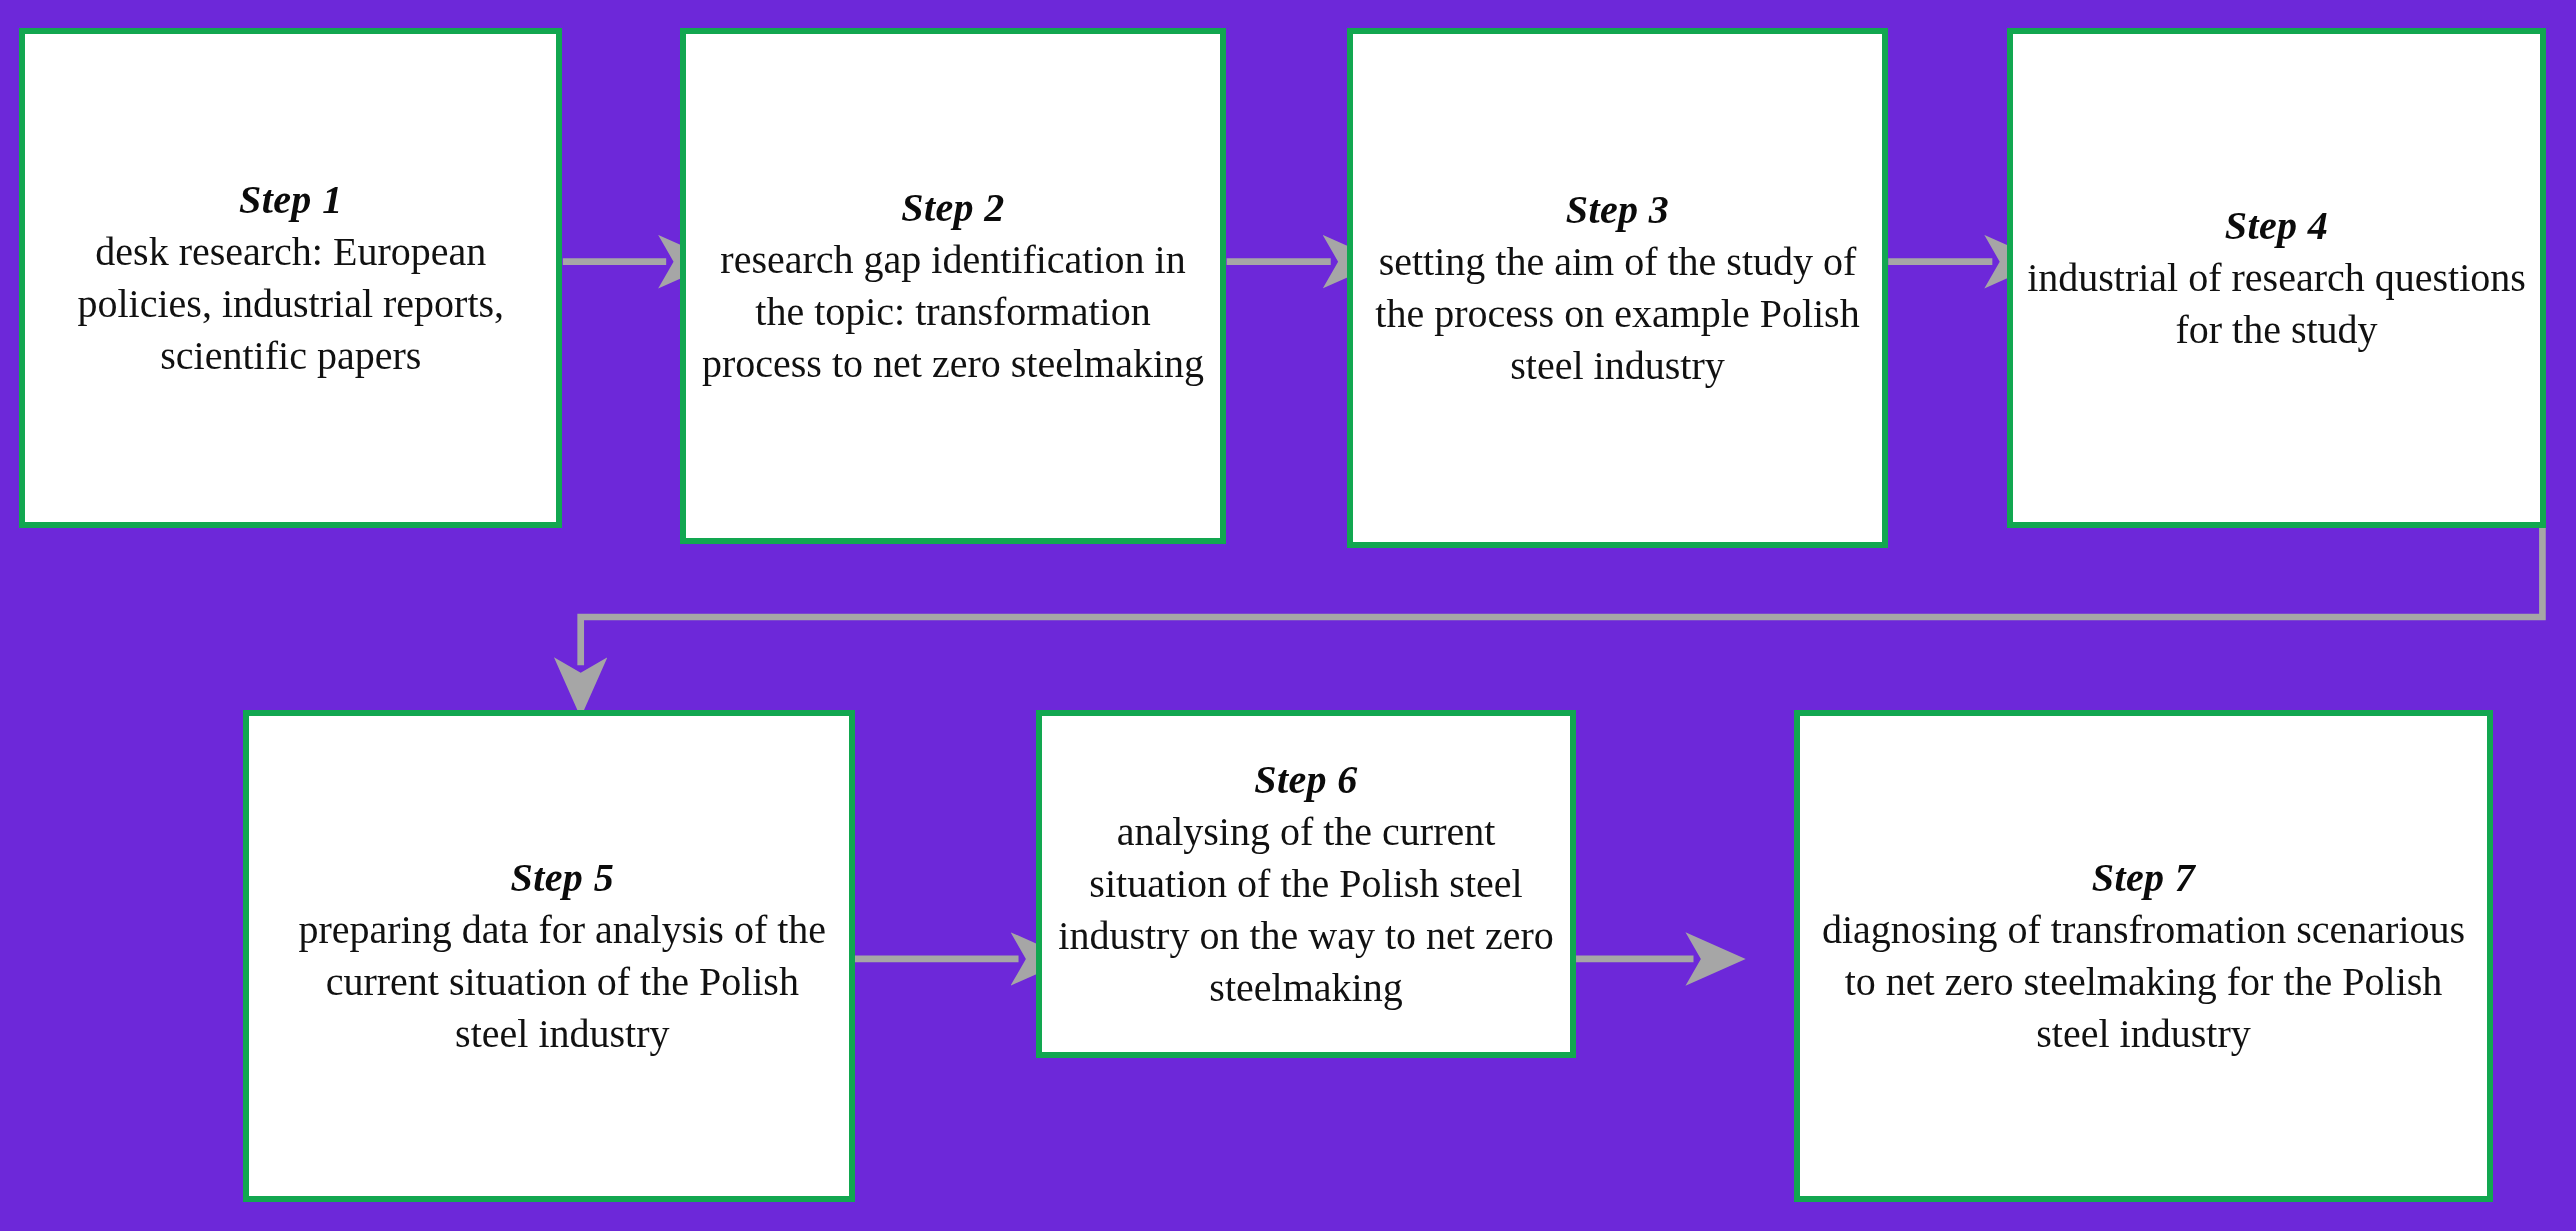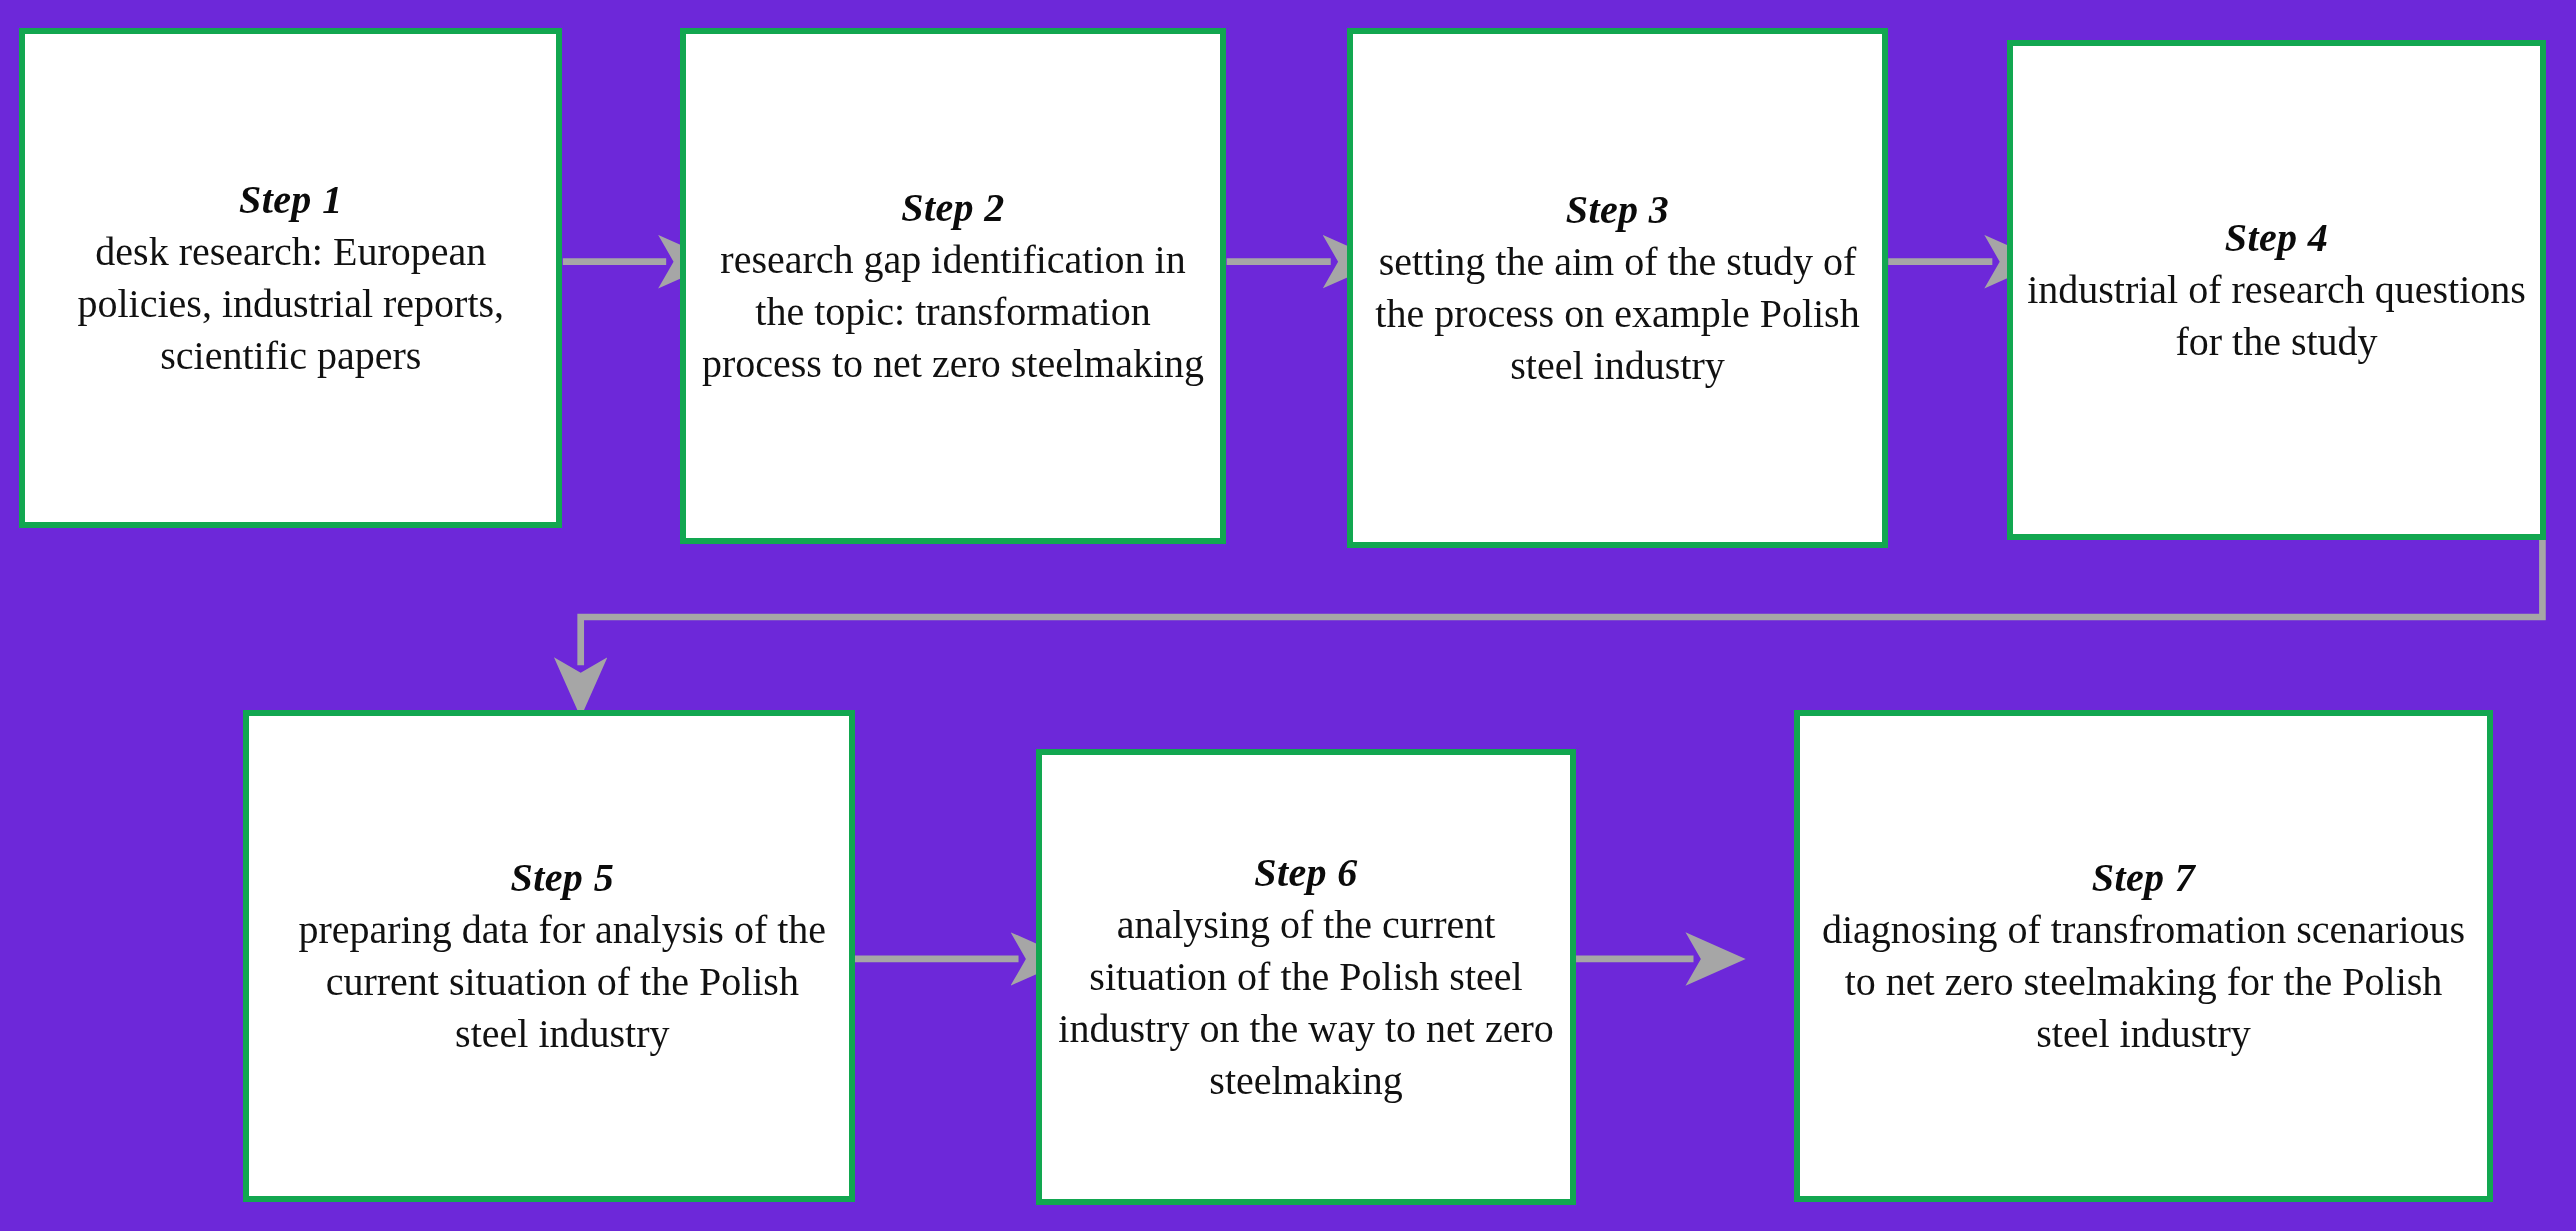--- a/index.html
+++ b/index.html
@@ -99,35 +99,35 @@
     </div>
   </div>
 
   <div class="step-box" style="left:1347px; top:28px; width:541px; height:520px;">
     <div class="step-inner">
       <span class="step-title">Step 3</span>
       <span class="step-desc">setting the aim of the study of the process on example Polish steel industry</span>
     </div>
   </div>
 
-  <div class="step-box" style="left:2007px; top:28px; width:539px; height:500px;margin-top:12px;">
+  <div class="step-box" style="left:2007px; top:28px; width:539px; height:500px;">
     <div class="step-inner">
       <span class="step-title">Step 4</span>
       <span class="step-desc">industrial of research questions for the study</span>
     </div>
   </div>
 
   <div class="step-box" style="left:243px; top:710px; width:612px; height:492px;padding-left:40px;">
     <div class="step-inner">
       <span class="step-title">Step 5</span>
       <span class="step-desc">preparing data for analysis of the current situation of the Polish steel industry</span>
     </div>
   </div>
 
-  <div class="step-box" style="left:1036px; top:710px; width:540px; height:456px;margin-top:39px;">
+  <div class="step-box" style="left:1036px; top:710px; width:540px; height:348px;">
     <div class="step-inner">
       <span class="step-title">Step 6</span>
       <span class="step-desc">analysing of the current situation of the Polish steel industry on the way to net zero steelmaking</span>
     </div>
   </div>
 
   <div class="step-box" style="left:1794px; top:710px; width:699px; height:492px;">
     <div class="step-inner">
       <span class="step-title">Step 7</span>
       <span class="step-desc">diagnosing of transfromation scenarious to net zero steelmaking for the Polish steel industry</span>

